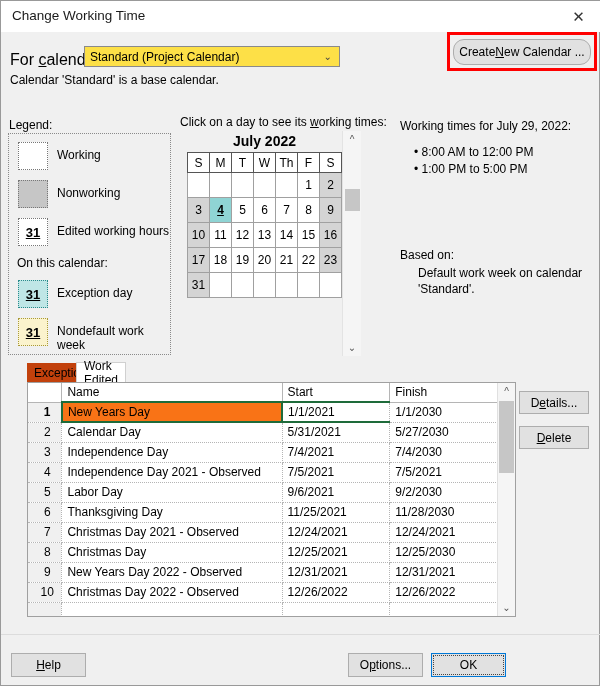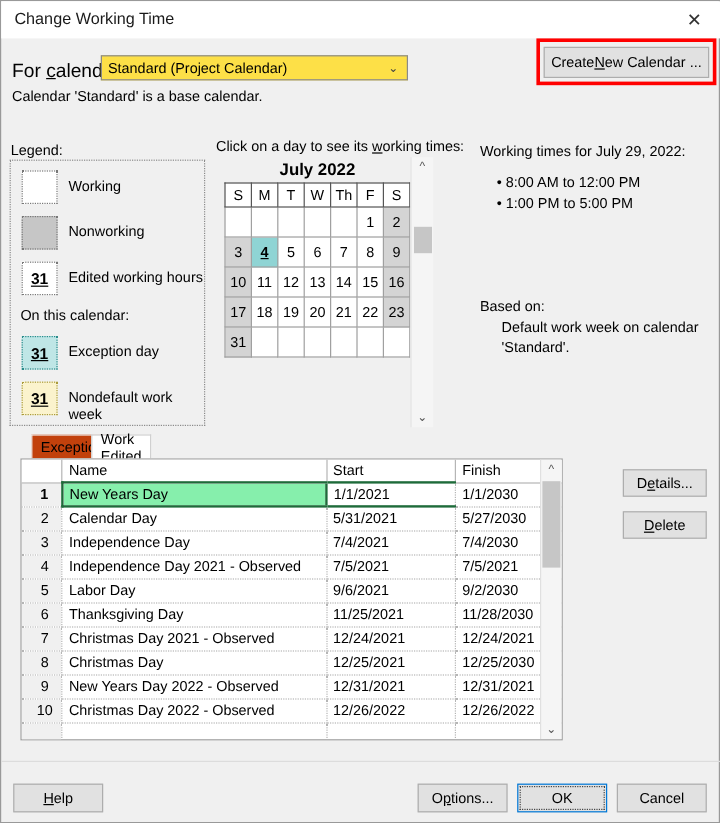--- a/index.html
+++ b/index.html
@@ -68,21 +68,21 @@
     box-sizing: border-box;
     font-family: "Liberation Sans", sans-serif;
     font-size: 12px;
     color: #000;
     display: flex; align-items: center; justify-content: center;
     cursor: pointer;
     padding: 0;
   }
   .btn-create {
     position: absolute; left: 452px; top: 38px;
-    width: 138px; height: 26px;
+    width: 138px; height: 26px; border-radius: 11px;
   }
   .redbox {
     position: absolute; left: 446px; top: 31px;
     width: 150px; height: 39px;
     border: 3px solid #ff0000;
     box-sizing: border-box;
     pointer-events: none;
   }
   
   .legend-label {
@@ -231,22 +231,22 @@
     border-bottom: none;
   }
   .tab.inactive {
     left: 66px;
     background: #ffffff;
     border: 1px solid #d0d0d0;
     border-bottom: none;
   }
   
   .grid-wrap {
-    position: absolute; left: 16px; top: 381px;
-    width: 452px; height: 235px;
+    position: absolute; left: 26px; top: 381px;
+    width: 489px; height: 235px;
     background: #ffffff;
     border: 1px solid #a0a0a0;
     box-sizing: border-box;
     overflow: hidden;
   }
   table.grid {
     border-collapse: collapse;
     width: 470px;
     table-layout: fixed;
   }
@@ -277,21 +277,21 @@
   .col-fin  { width: 92px; }
   td.idx, th.idx {
     background: #f0f0f0;
     text-align: center;
     padding: 0;
     border-right: 1px solid #b5b5b5;
     border-bottom: 1px solid #d8d8d8;
   }
   tr.selected td.idx { font-weight: bold; }
   tr.selected td.name {
-    background: #86efac;
+    background: #f97316;
     border: 2px solid #1e6b3a;
     border-right: none;
   }
   tr.selected td.start {
     background: #ffffff;
     border-top: 2px solid #1e6b3a;
     border-bottom: 2px solid #1e6b3a;
     border-left: 2px solid #1e6b3a;
     margin-left: 36px;
   }
@@ -601,15 +601,14 @@
       <span></span>
       <u class="acc">H</u>
       <span>elp</span>
     </button>
   <button class="btn btn-options">
       <span>O</span>
       <u class="acc">p</u>
       <span>tions...</span>
     </button>
   <button class="btn btn-ok">OK</button>
-  <button class="btn btn-cancel">Cancel</button>
 
 </div>
 
 </body></html>

